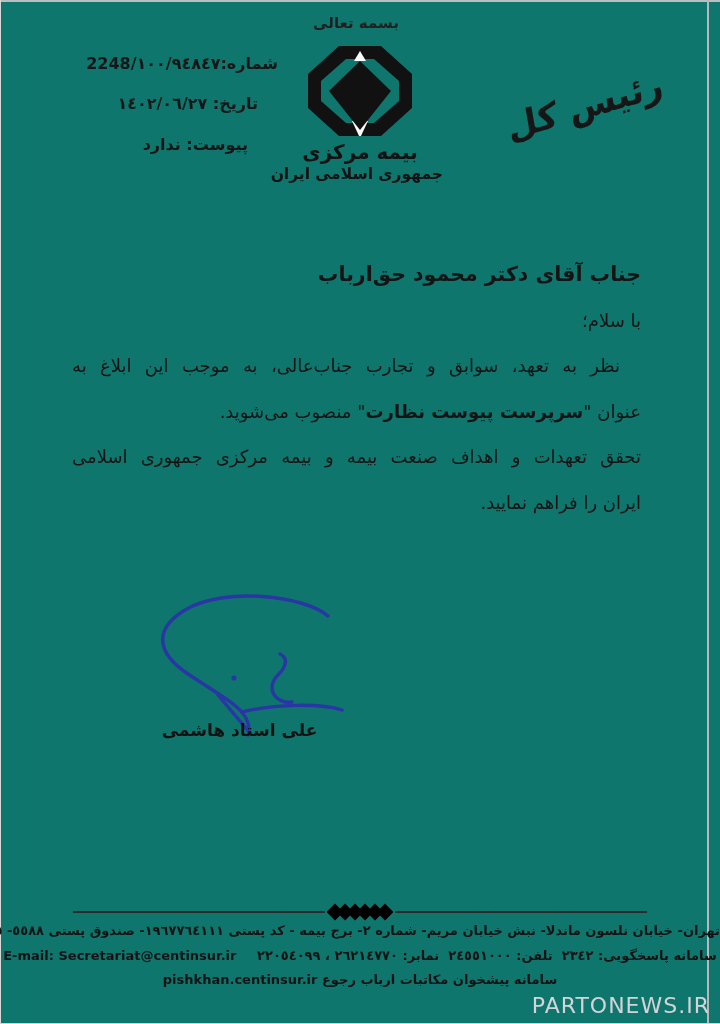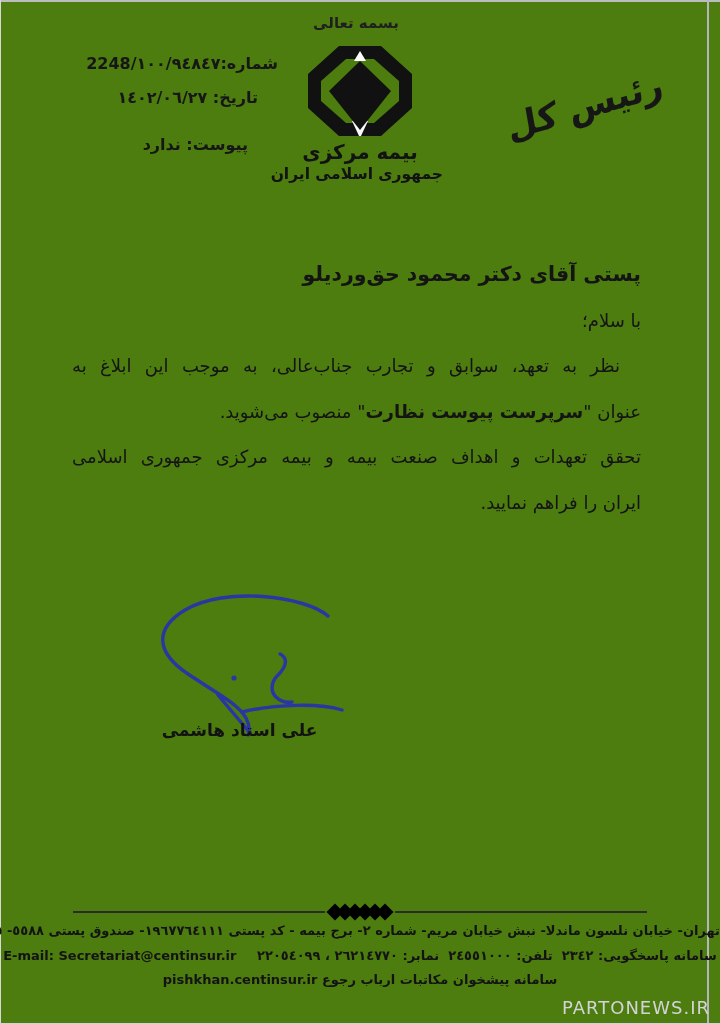--- a/index.html
+++ b/index.html
@@ -1,32 +1,32 @@
 <!DOCTYPE html>
 <html lang="fa"><head>
 <meta charset="utf-8">
 <style>
   html,body{margin:0;padding:0;background:#9a9a9a;}
   .page{
     position:relative;width:720px;height:1024px;margin:0 auto;
-    background:#4d7c0f;overflow:hidden;direction:rtl;
+    background:#0f766e;overflow:hidden;direction:rtl;
     font-family:"DejaVu Sans",sans-serif;color:#1a1a1a;
   }
   
   .edge-top{position:absolute;top:0;left:0;right:0;height:2px;background:#bcbdbf;}
   .edge-right{position:absolute;top:0;bottom:0;left:707px;width:2px;background:#b6b7ba;}
   .edge-left{position:absolute;top:0;bottom:0;left:0;width:1px;background:#d8d8d8;}
   .edge-bottom{position:absolute;bottom:0;left:0;right:0;height:1px;background:#d2d2d2;}
 
   .bismillah{position:absolute;top:14px;left:296px;width:120px;text-align:center;
     font-size:15px;font-weight:bold;color:#1f1f1f;}
 
   .meta-line{position:absolute;font-size:16px;font-weight:bold;color:#161616;white-space:nowrap;}
   .meta-number{top:54px;right:442px;}
-  .meta-date{top:88px;right:462px;}
+  .meta-date{top:94px;right:462px;}
   .meta-attachment{top:135px;right:472px;text-align:center;}
   .meta-line .val{unicode-bidi:isolate;}
 
   .logo-block{position:absolute;top:46px;left:277px;width:166px;text-align:center;}
   .logo-block svg{display:block;margin:0 auto;}
   .logo-title{font-size:20px;font-weight:bold;margin-top:4px;letter-spacing:-0.5px;color:#121212;white-space:nowrap;}
   .logo-subtitle{font-size:15.5px;font-weight:bold;margin-top:1px;color:#121212;white-space:nowrap;}
 
   .head-sign{position:absolute;top:60px;left:515px;width:140px;height:92px;
     display:flex;align-items:center;justify-content:center;
@@ -51,21 +51,21 @@
   .divider .dline{flex:1;height:2px;background:#2b2b2b;}
   .diamonds{display:flex;align-items:center;padding:0 5px;}
   .dmd{width:12px;height:12px;background:#000;transform:rotate(45deg);margin:0 -1px;}
 
   .footer{position:absolute;top:919px;left:0;right:0;text-align:center;
     font-size:13px;font-weight:bold;line-height:24.5px;color:#131313;}
   .footer div{white-space:nowrap;}
   .footer .email{margin-right:16px;unicode-bidi:isolate;}
 
   .watermark{position:absolute;right:10px;bottom:6px;direction:ltr;
-    font-size:18px;letter-spacing:1px;color:#d3d4d7;font-weight:normal;}
+    font-size:22px;letter-spacing:1px;color:#d3d4d7;font-weight:normal;}
 </style>
 </head>
 <body>
 
 <div class="page">
   <div class="edge-top"></div>
   <div class="edge-right"></div>
   <div class="edge-left"></div>
   <div class="edge-bottom"></div>
 
@@ -88,21 +88,21 @@
       <polygon fill="#fdfdfd" points="46,15 58,15 52,5"></polygon>
       <polygon fill="#111" points="52,15 83,45 52,84 21,45"></polygon>
     </svg>
     <div class="logo-title">بیمه مرکزی</div>
     <div class="logo-subtitle">جمهوری اسلامی ایران</div>
   </div>
 
   <div class="head-sign">رئیس کل</div>
 
   <div class="body-block">
-    <div class="addressee">پستی آقای دکتر محمود حق‌وردیلو</div>
+    <div class="addressee">جناب آقای دکتر محمود حق‌ارباب</div>
     <div class="salutation">با سلام؛</div>
     <div class="jl indent">نظر به تعهد، سوابق و تجارب جناب‌عالی، به موجب این ابلاغ به</div>
     <div class="jl-end">
       <span>عنوان "</span><span class="bold-inline">سرپرست پیوست نظارت</span><span>" منصوب می‌شوید.</span>
     </div>
     <div class="jl">تحقق تعهدات و اهداف صنعت بیمه و بیمه مرکزی جمهوری اسلامی</div>
     <div class="jl-end">ایران را فراهم نمایید.</div>
   </div>
 
   <svg class="signature" viewBox="0 0 290 150" width="290" height="150" xmlns="http://www.w3.org/2000/svg">

